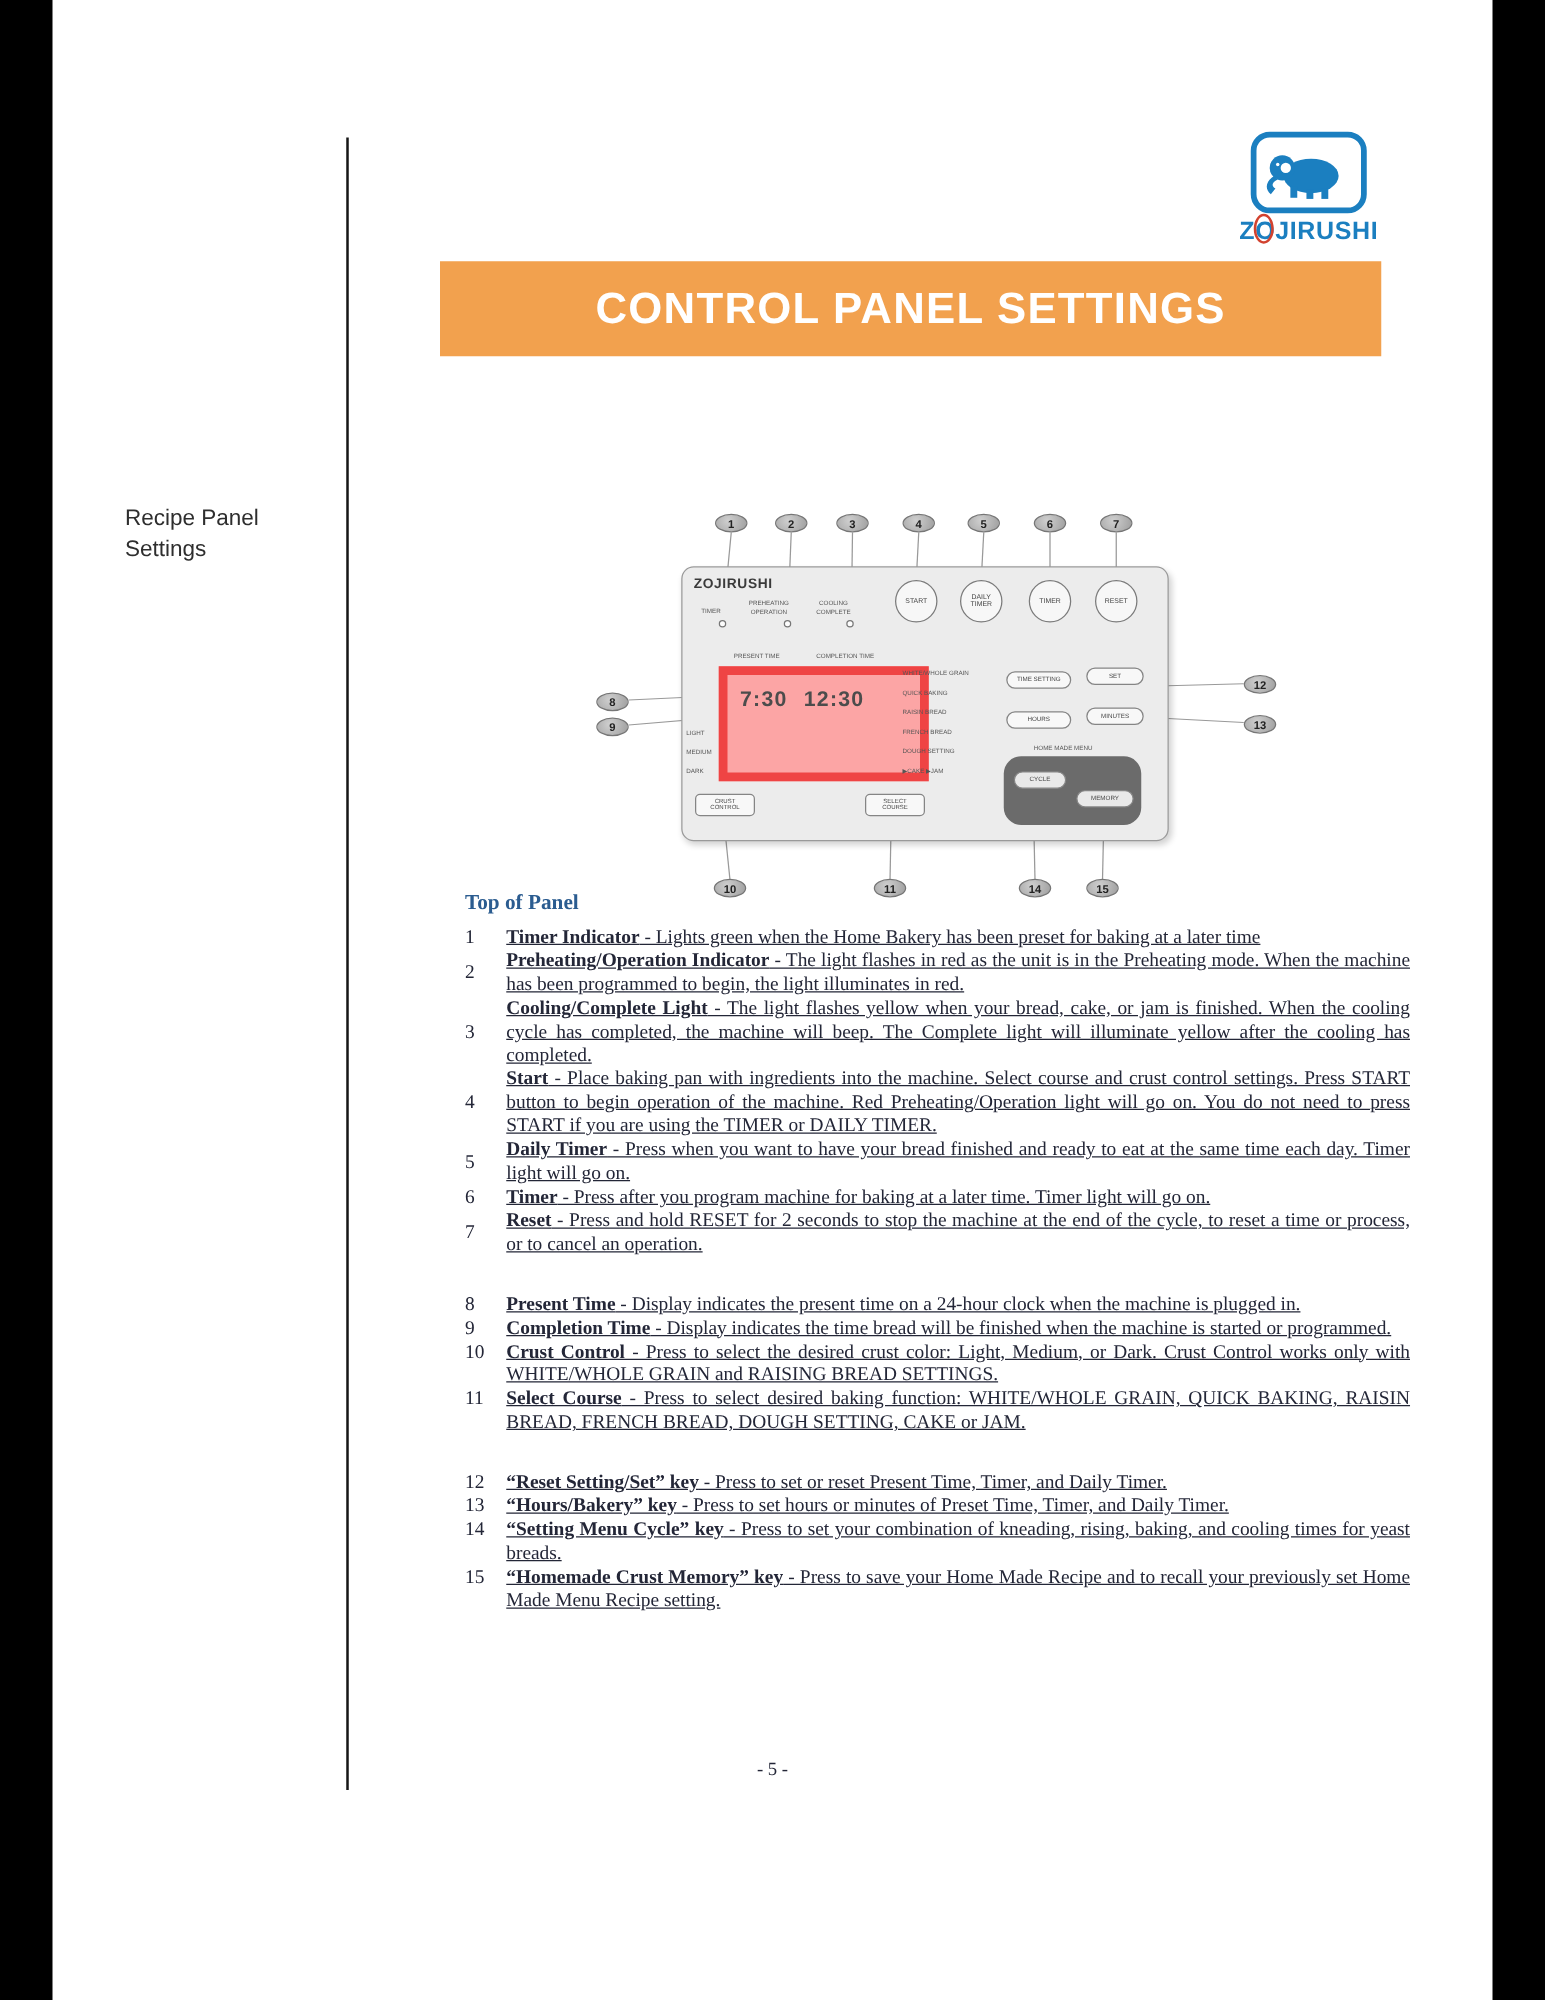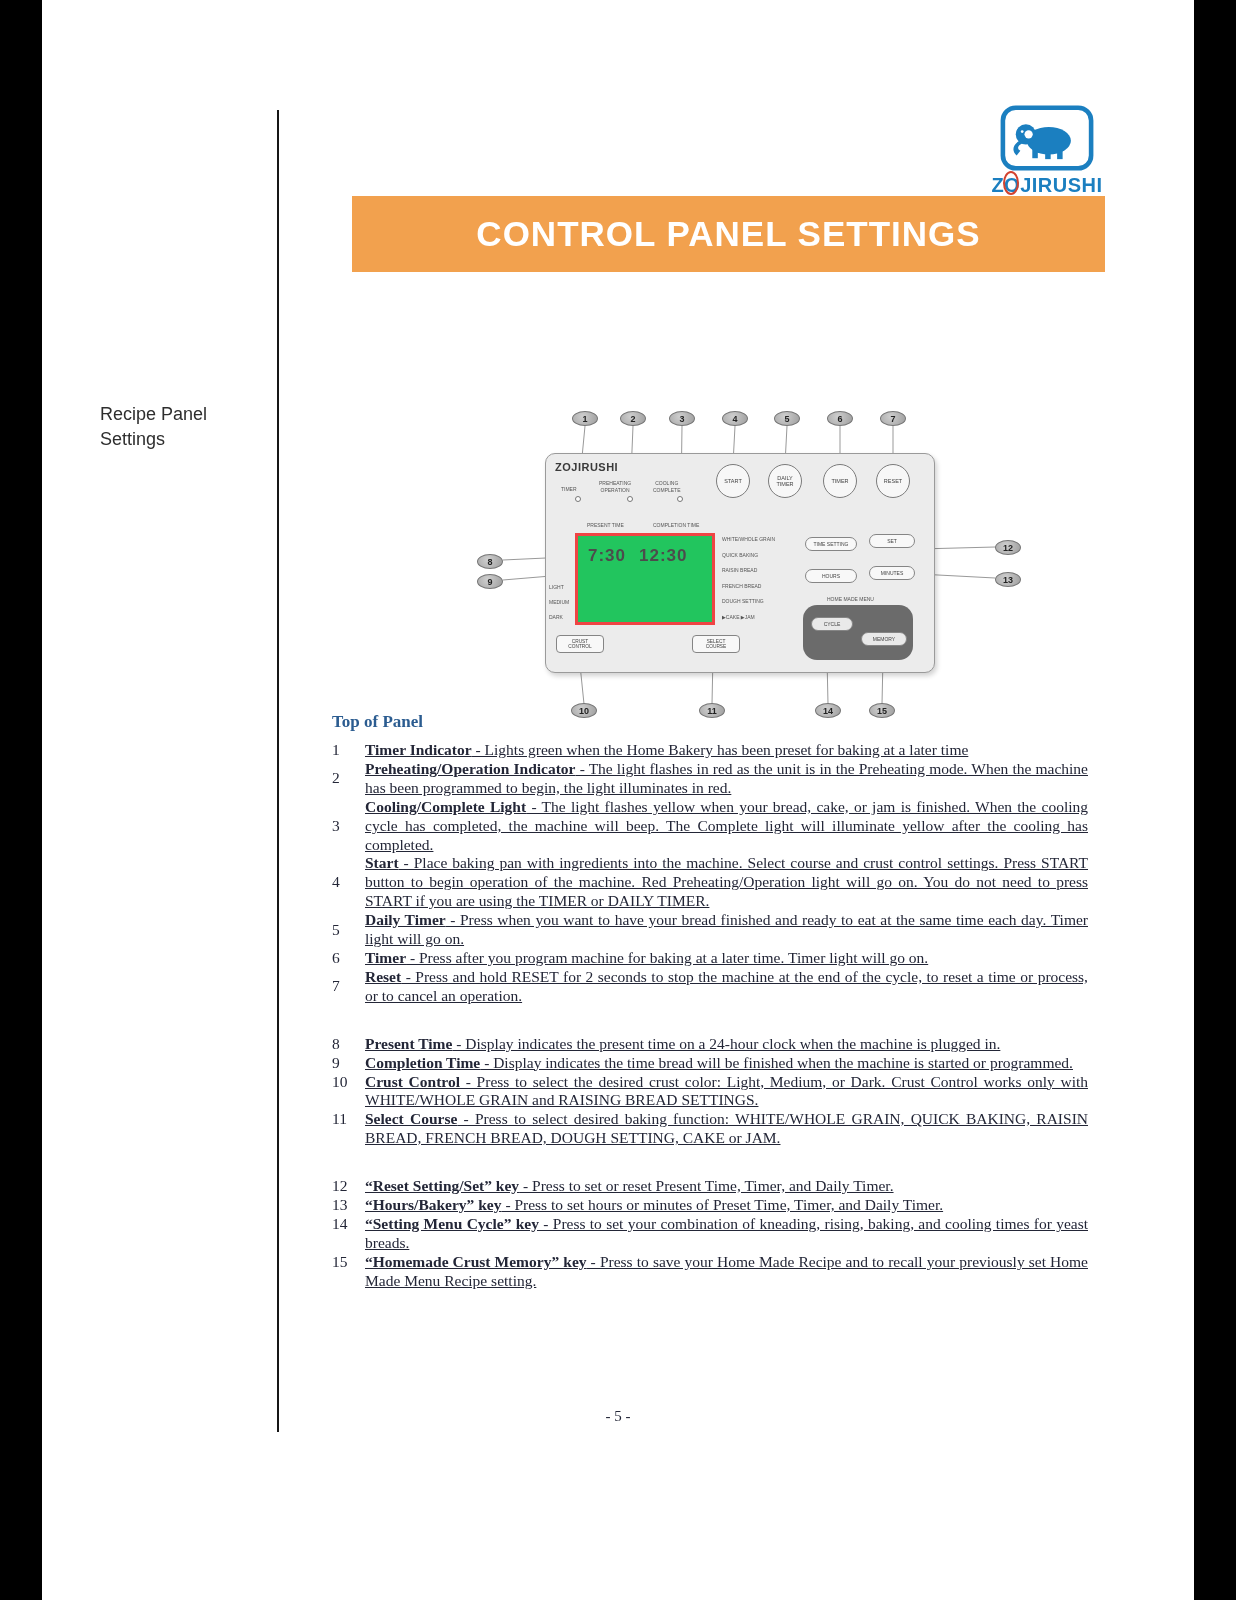--- a/index.html
+++ b/index.html
@@ -16,21 +16,21 @@
   
   .logo { position:absolute; left:986px; top:104px; width:122px; text-align:center; }
   .logo svg { display:block; margin:0 auto; }
   .logo-word { position:relative; display:inline-block; margin-top:2px;
     font-family:"Liberation Sans", sans-serif; font-weight:bold; font-size:20px;
     color:#1b7fc0; letter-spacing:0.5px; }
   .logo-ring { position:absolute; left:12px; top:-3px; width:16px; height:24px;
     border:2.5px solid #d2422f; border-radius:50%; pointer-events:none; }
 
   
-  .banner { position:absolute; left:352px; top:196px; width:753px; height:76px;
+  .banner { position:absolute; left:352px; top:209px; width:753px; height:76px;
     background:#f2a14e; display:flex; align-items:center; justify-content:center; }
   .banner-title { color:#ffffff; font-family:"Liberation Sans", sans-serif;
     font-weight:bold; font-size:35px; letter-spacing:1px; }
 
   
   .margin-label { position:absolute; left:100px; top:402px;
     font-family:"Liberation Sans", sans-serif; font-size:18px; color:#2e2e2e; line-height:1.4; }
 
   
   .figure { position:absolute; left:455px; top:406px; width:585px; height:330px; }
@@ -39,22 +39,22 @@
     background:#ececec; border:1px solid #9a9a9a; border-radius:10px;
     box-shadow:2px 3px 5px rgba(0,0,0,0.18); }
   .panel-brand { position:absolute; left:100px; top:55px; font-weight:bold;
     font-size:11px; letter-spacing:0.5px; color:#3a3a3a; }
   .tiny { position:absolute; font-size:5px; color:#555; line-height:7px; }
   .led { position:absolute; width:6px; height:6px; border:1px solid #777;
     border-radius:50%; background:#fdfdfd; }
   .round-btn { position:absolute; width:34px; height:34px; border-radius:50%;
     border:1.5px solid #7b7b7b; background:#f7f7f7; display:flex; align-items:center;
     justify-content:center; text-align:center; font-size:5.5px; color:#444; line-height:6px; }
-  .lcd { position:absolute; left:120px; top:127px; width:140px; height:92px;
-    background:#22c55e; border:3px solid #ef4444; }
+  .lcd { position:absolute; left:120px; top:127px; width:168px; height:92px;
+    background:#fca5a5; border:7px solid #ef4444; }
   .lcd-values { position:absolute; left:10px; top:10px; display:flex; gap:13px;
     font-family:"DejaVu Sans Mono", monospace; font-weight:bold; font-size:17px;
     color:#4c4c4c; letter-spacing:1px; }
   .course-list { position:absolute; left:267px; top:126px; width:82px;
     font-size:5px; color:#555; }
   .course-list div { line-height:15.5px; white-space:nowrap; }
   .pill { position:absolute; height:14px; border:1px solid #858585; border-radius:7px;
     background:#f8f8f8; display:flex; align-items:center; justify-content:center;
     font-size:5px; color:#444; }
   .dark-zone { position:absolute; left:348px; top:199px; width:110px; height:55px;
@@ -64,21 +64,21 @@
     border-radius:4px; background:#f8f8f8; display:flex; align-items:center;
     justify-content:center; text-align:center; font-size:4.8px; line-height:5.5px; color:#444; }
   .callout { position:absolute; width:26px; height:15px; border-radius:50%;
     background:radial-gradient(circle at 40% 35%, #cfcfcf, #9d9d9d);
     border:1px solid #767676; color:#222; font-size:9px; font-weight:bold;
     display:flex; align-items:center; justify-content:center; }
   .lines-svg { position:absolute; left:0; top:0; }
   .pre { white-space:pre-line; text-align:center; }
 
   
-  .content { position:absolute; left:332px; top:712px; width:756px; font-size:15.5px; }
+  .content { position:absolute; left:372px; top:712px; width:756px; font-size:15.5px; }
   .text-section { margin-bottom:29px; }
   .section-heading { color:#2b5c90; font-size:17px; font-weight:bold; margin-bottom:9px;
     font-family:"Liberation Serif", serif; }
   .item { display:flex; align-items:flex-start; }
   .sec-0 .item { align-items:center; }
   .item-num { width:33px; flex:none; line-height:1.22; }
   .item-body { flex:1; text-align:justify; line-height:1.22;text-decoration:underline; }
   .item-body strong { font-weight:bold; }
 
   .footer-page { position:absolute; left:0; top:1408px; width:1236px; text-align:center;

